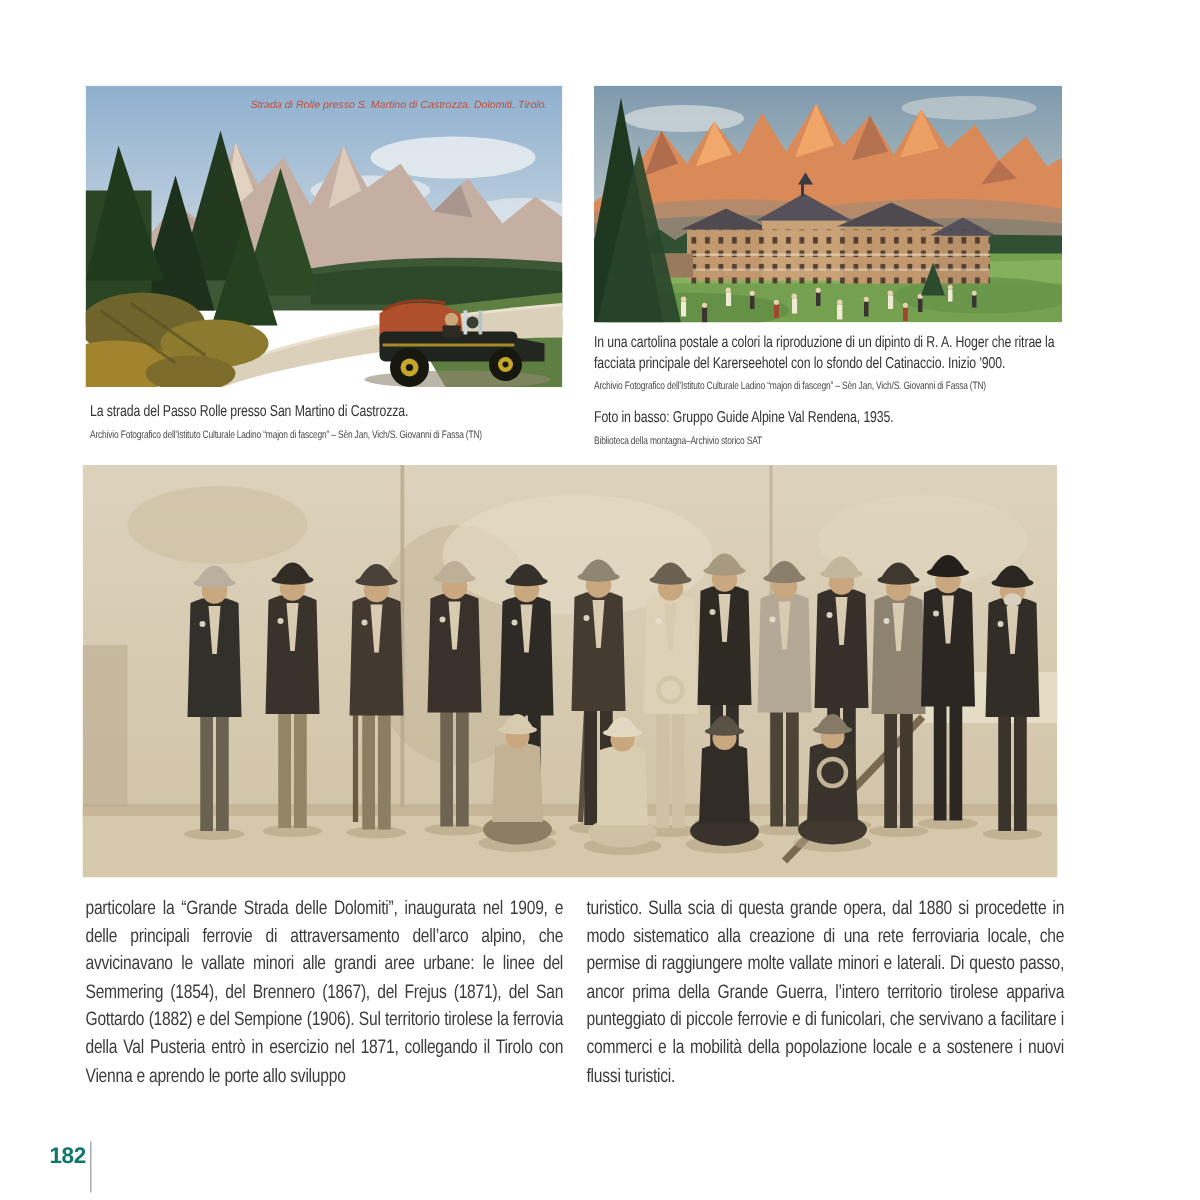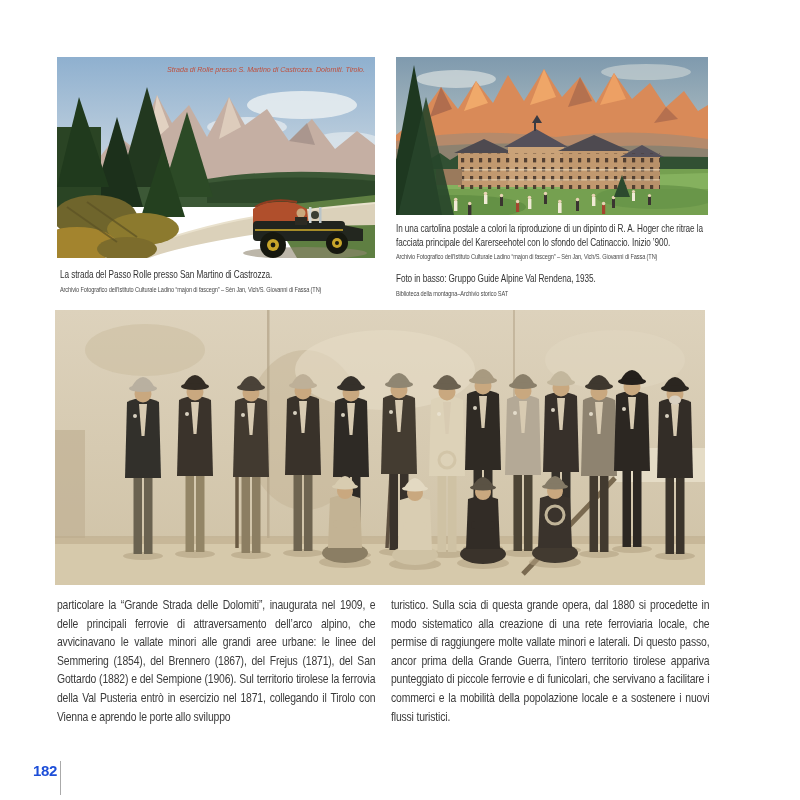--- a/index.html
+++ b/index.html
@@ -20,21 +20,21 @@
 
   .bodycol {
     position:absolute; top:596px; width:398px;
     transform:scaleX(0.8); transform-origin:0 0;
     font-size:13px; line-height:18.6px; color:#3b3b3b;
     text-align:justify; letter-spacing:-0.2px;
   }
 
   .pagenum {
     position:absolute; left:33px; top:762px;
-    font-size:15px; font-weight:600; color:#1d4ed8; letter-spacing:-0.3px;
+    font-size:15px; font-weight:600; color:#0f766e; letter-spacing:-0.3px;
   }
   .pagenum-rule {
     position:absolute; left:60px; top:761px; width:1px; height:34px;
     background:#aaaaaa;
   }
 </style>
 </head>
 <body>
 
 <div class="page">

